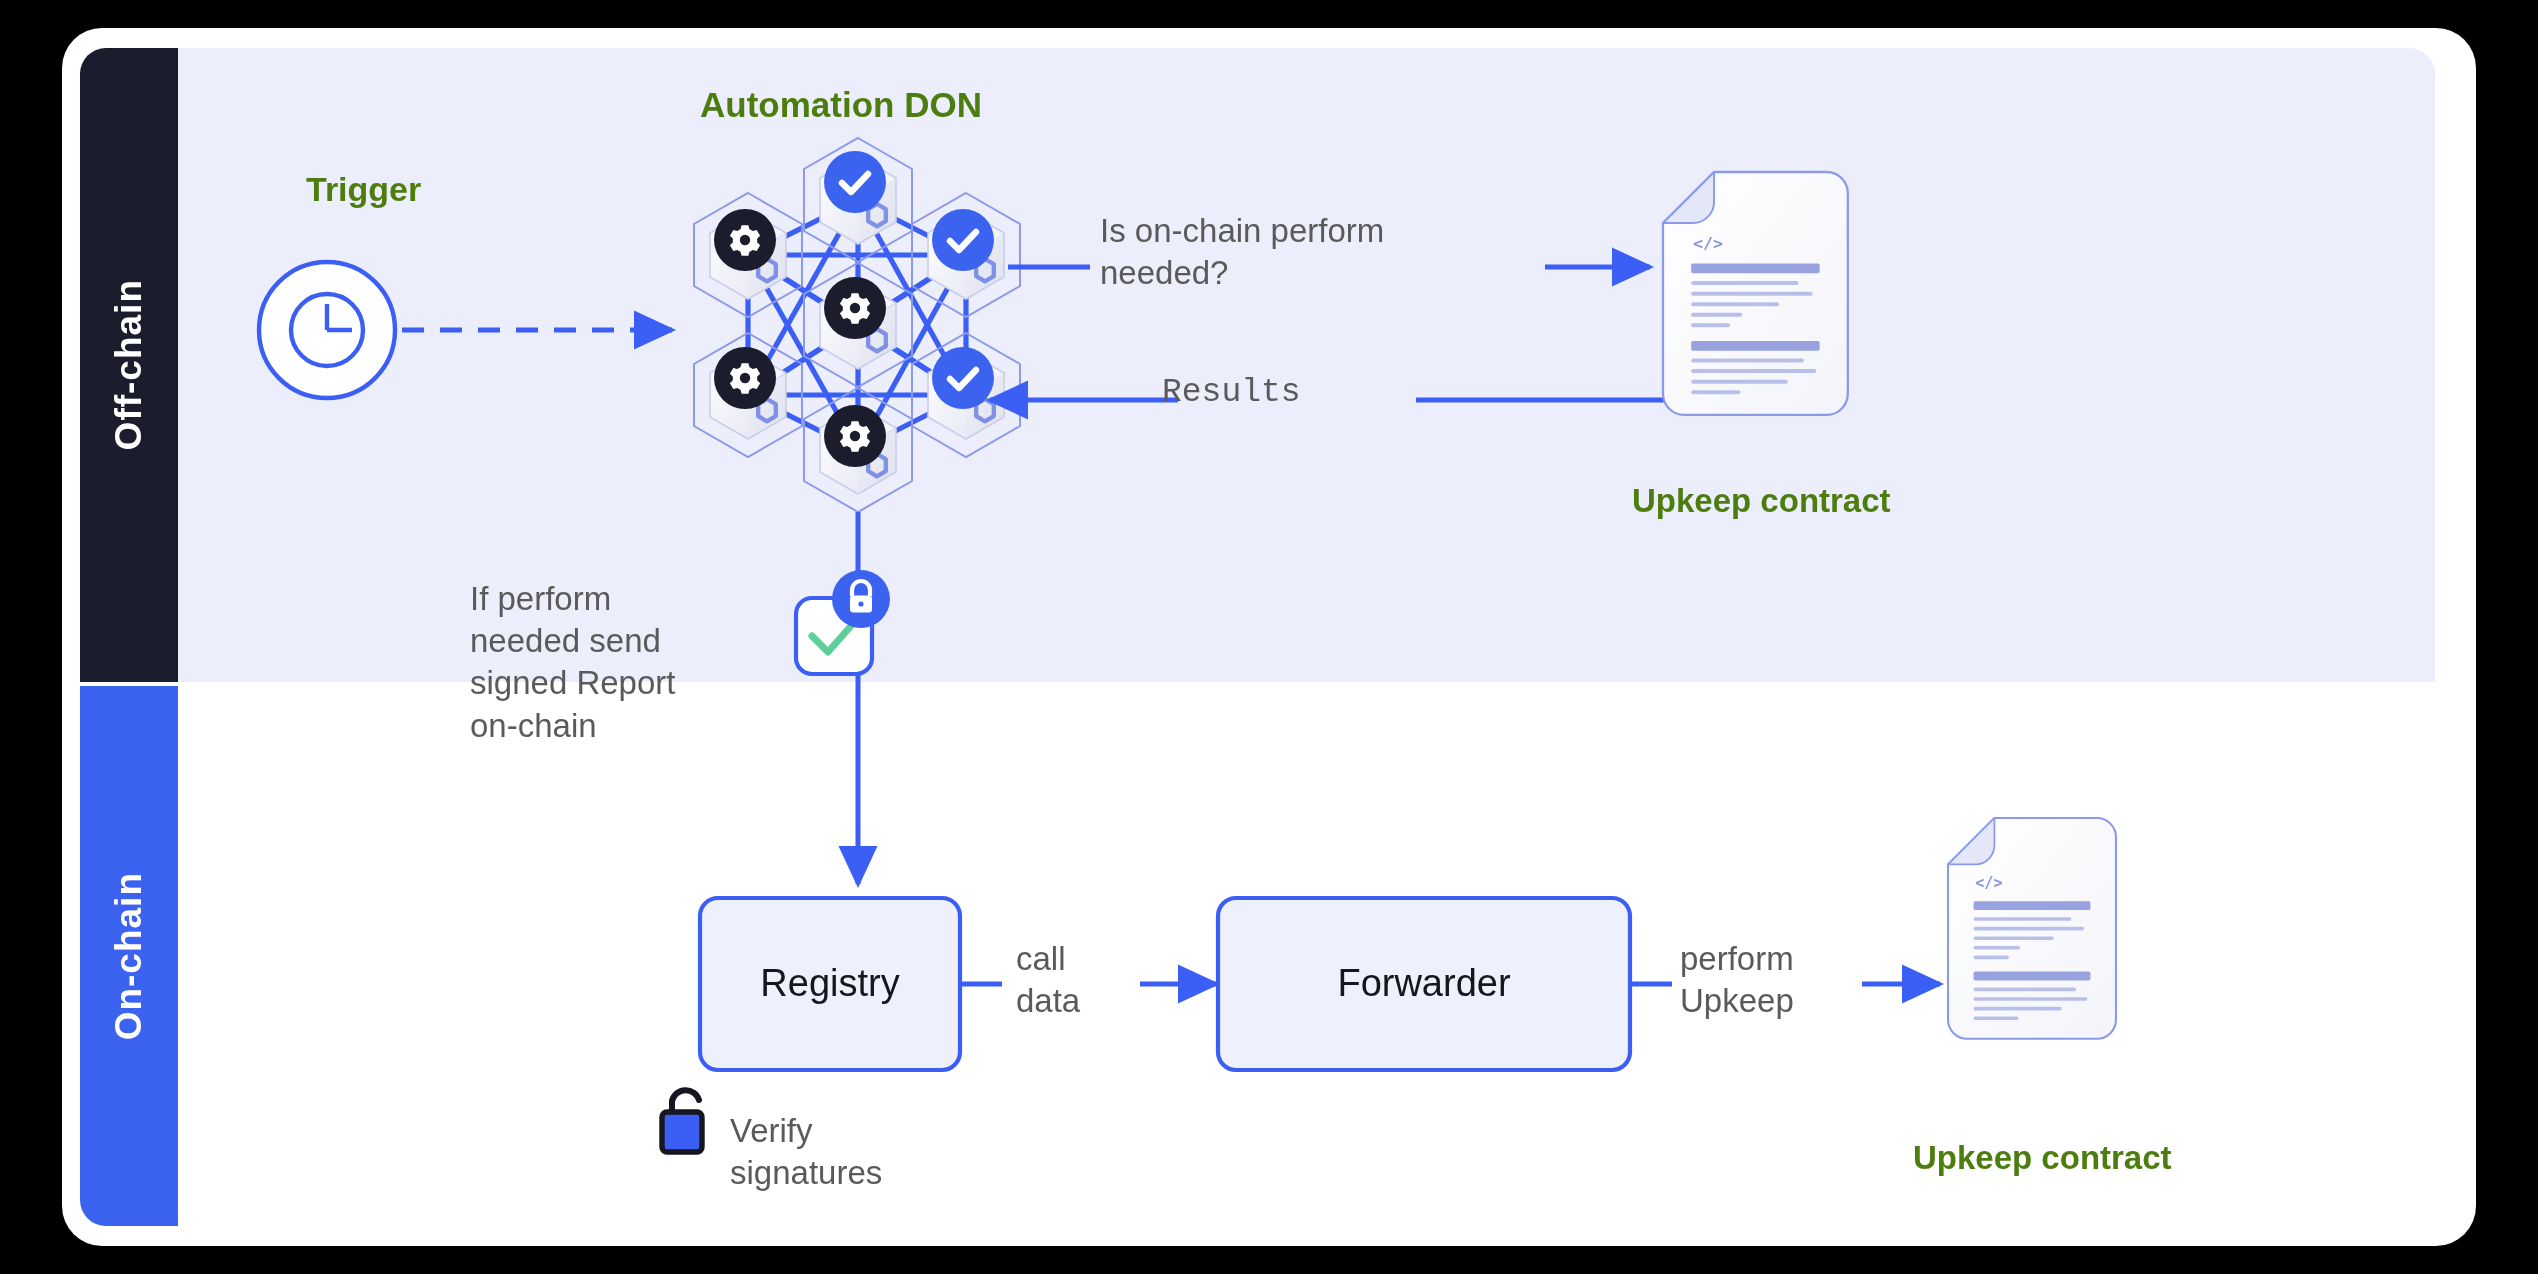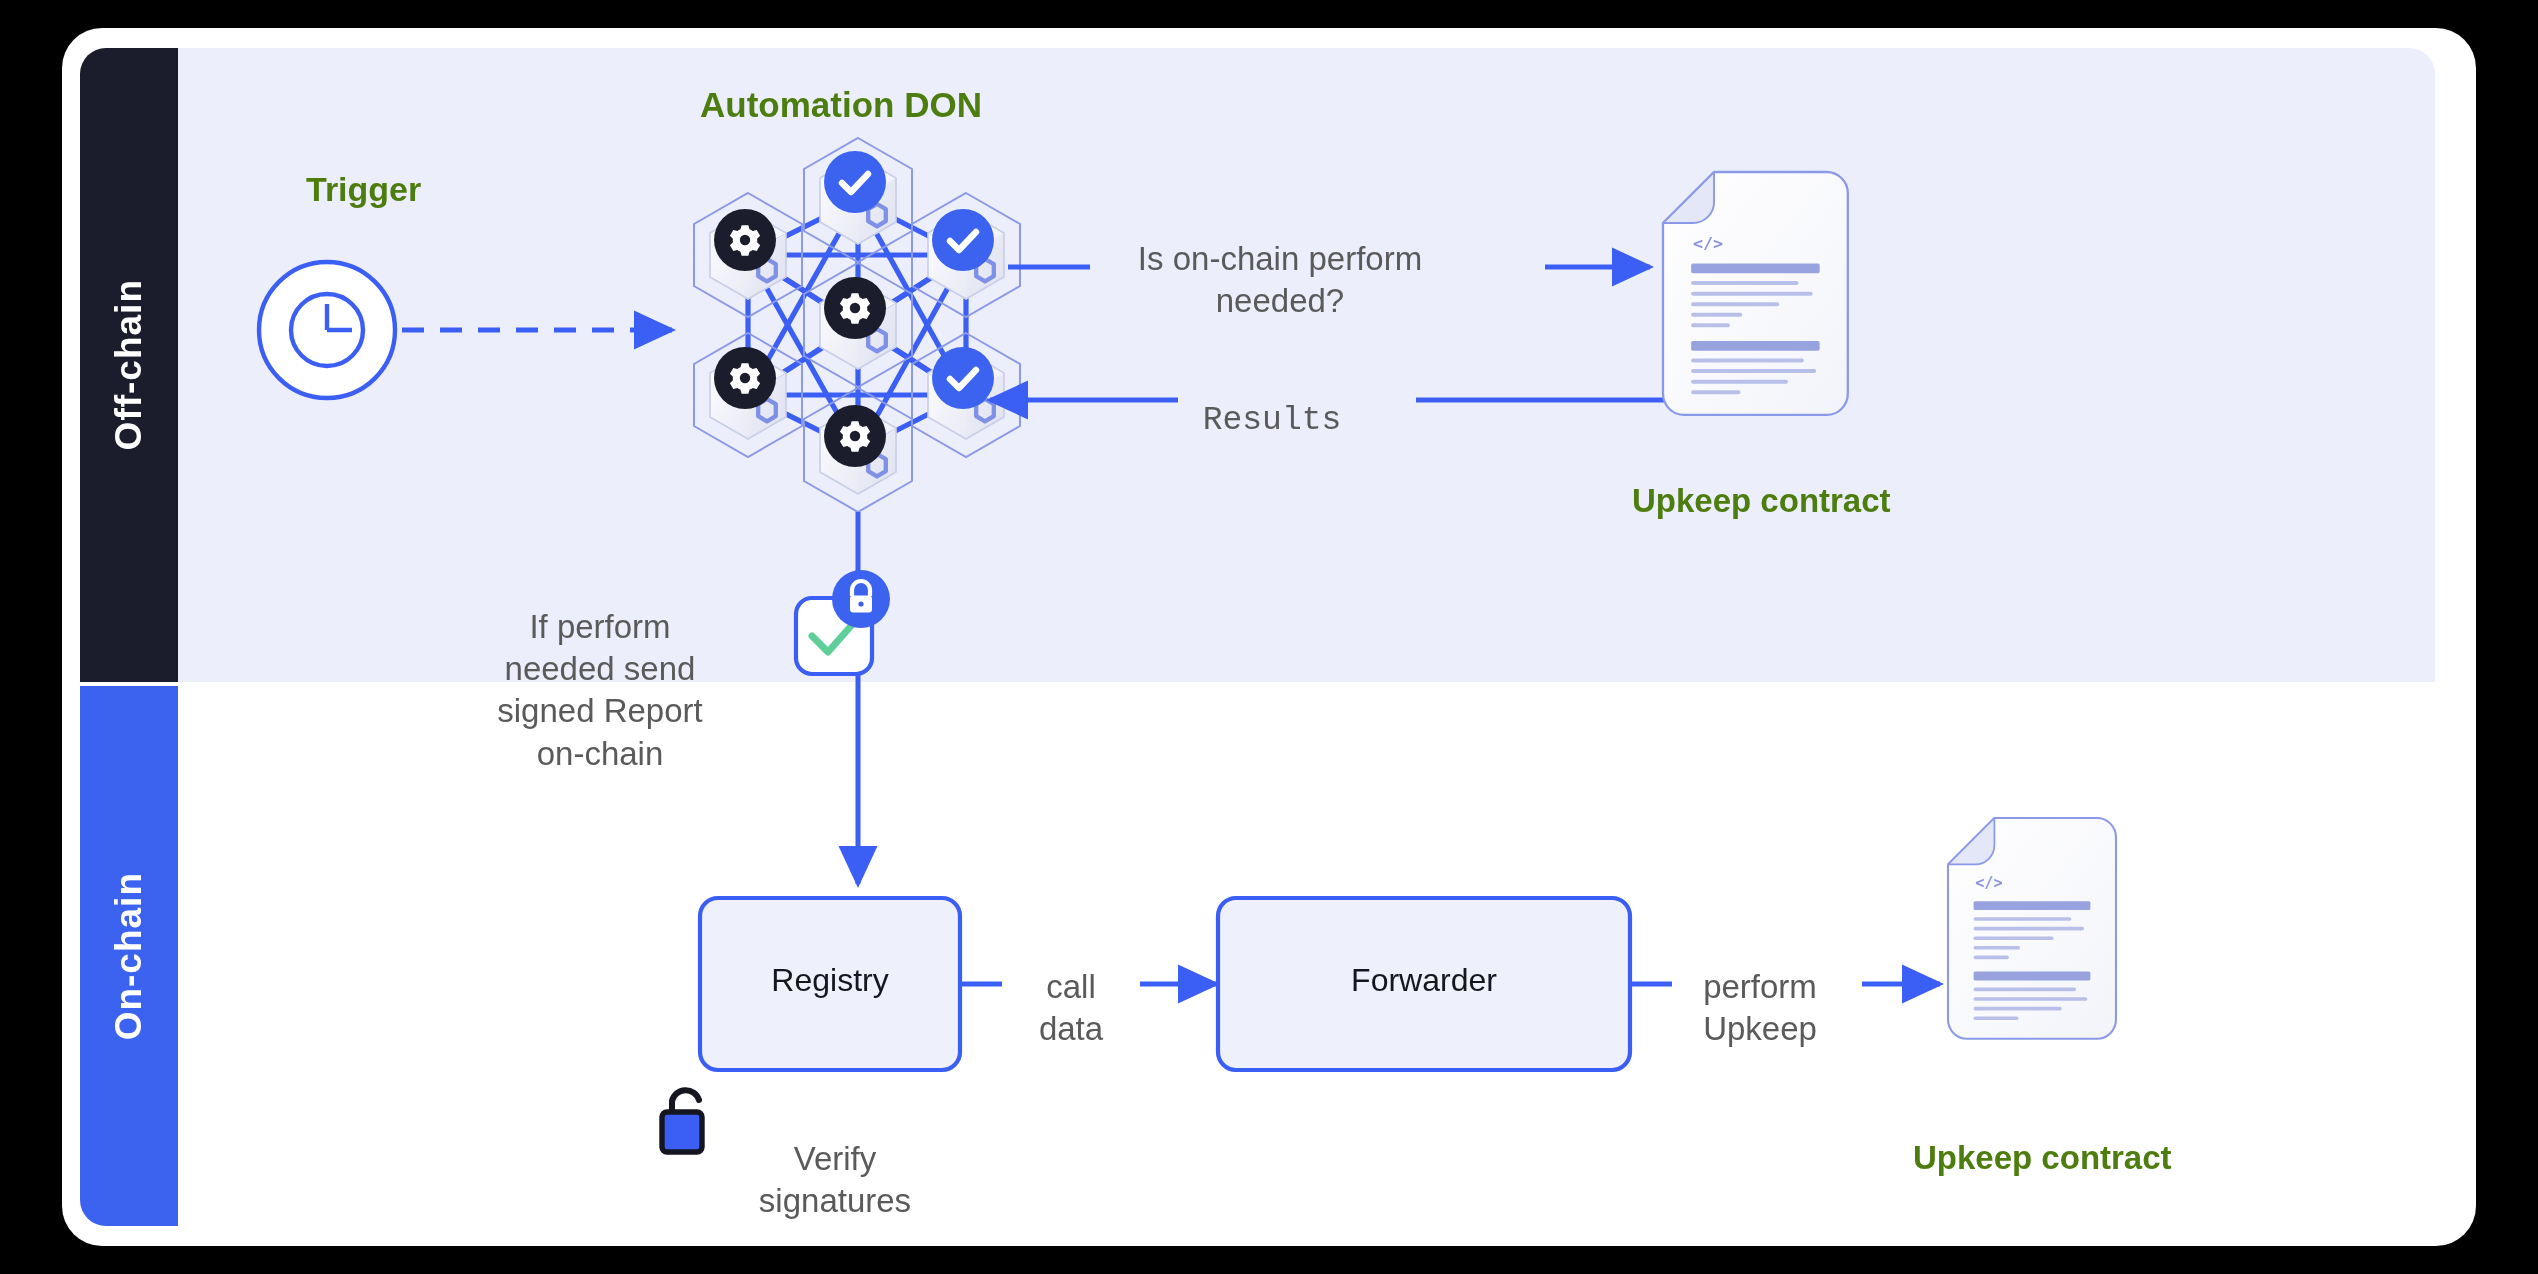--- a/index.html
+++ b/index.html
@@ -31,29 +31,29 @@
   #gfx{position:absolute;left:0;top:0;width:2538px;height:1274px;}
 
   
   .lbl{position:absolute;white-space:pre;}
   .ttl-bold{font-weight:bold;color:#4d7c0f;}
   .t-trigger{left:258px;top:170px;font-size:34px;margin-left:48px;}
   .t-don{left:700px;top:85px;font-size:35px;}
   .t-up1{left:1632px;top:482px;font-size:33px;}
   .t-up2{left:1913px;top:1139px;font-size:33px;}
 
-  .grey{color:#5a5a5a;font-size:33px;text-align:center;line-height:1.28;margin-top:28px;}
+  .grey{color:#5a5a5a;font-size:33px;text-align:left;line-height:1.28;}
   .t-q{left:1100px;top:210px;width:360px;}
   .t-res{left:1162px;top:372px;width:220px;font-family:Liberation Mono, monospace;}
   .t-perf{left:470px;top:578px;width:260px;}
   .t-call{left:1016px;top:938px;width:110px;}
   .t-pu{left:1680px;top:938px;width:160px;}
   .t-ver{left:730px;top:1110px;width:210px;}
 
-  .node-txt{position:absolute;font-size:32px;color:#15161f;
+  .node-txt{position:absolute;font-size:38px;color:#15161f;
         text-align:center;white-space:pre;}
   .t-reg{left:700px;top:962px;width:260px;}
   .t-fwd{left:1218px;top:962px;width:412px;}
 </style>
 </head>
 <body>
 
 <div id="stage">
 
   <div class="card"></div>

